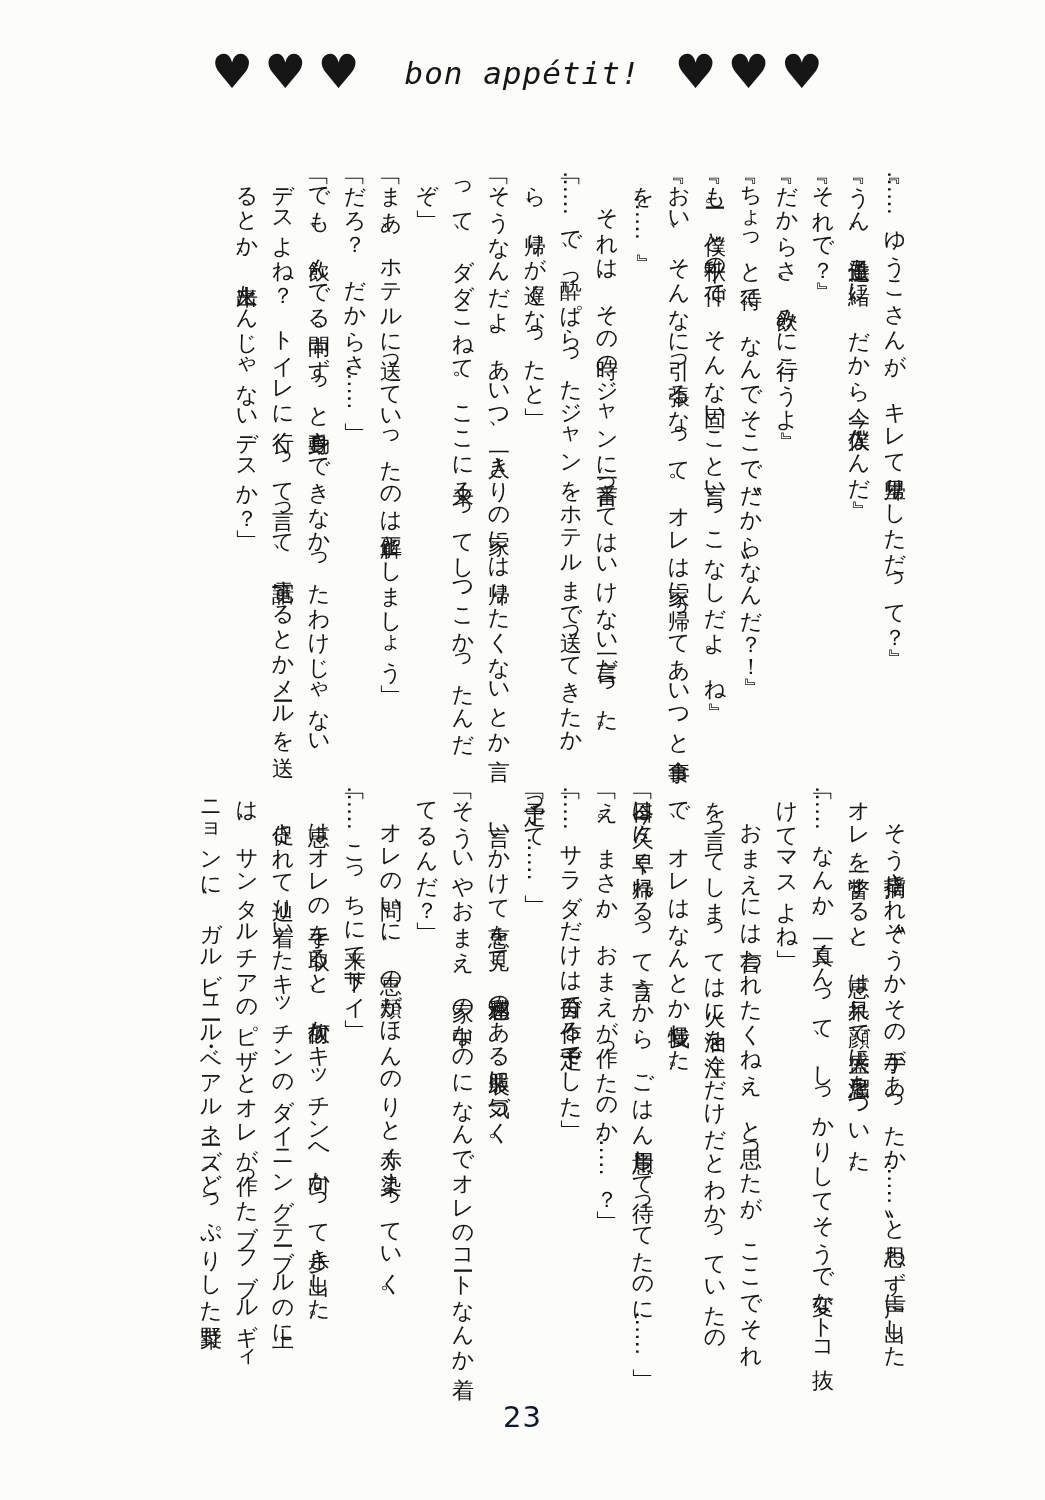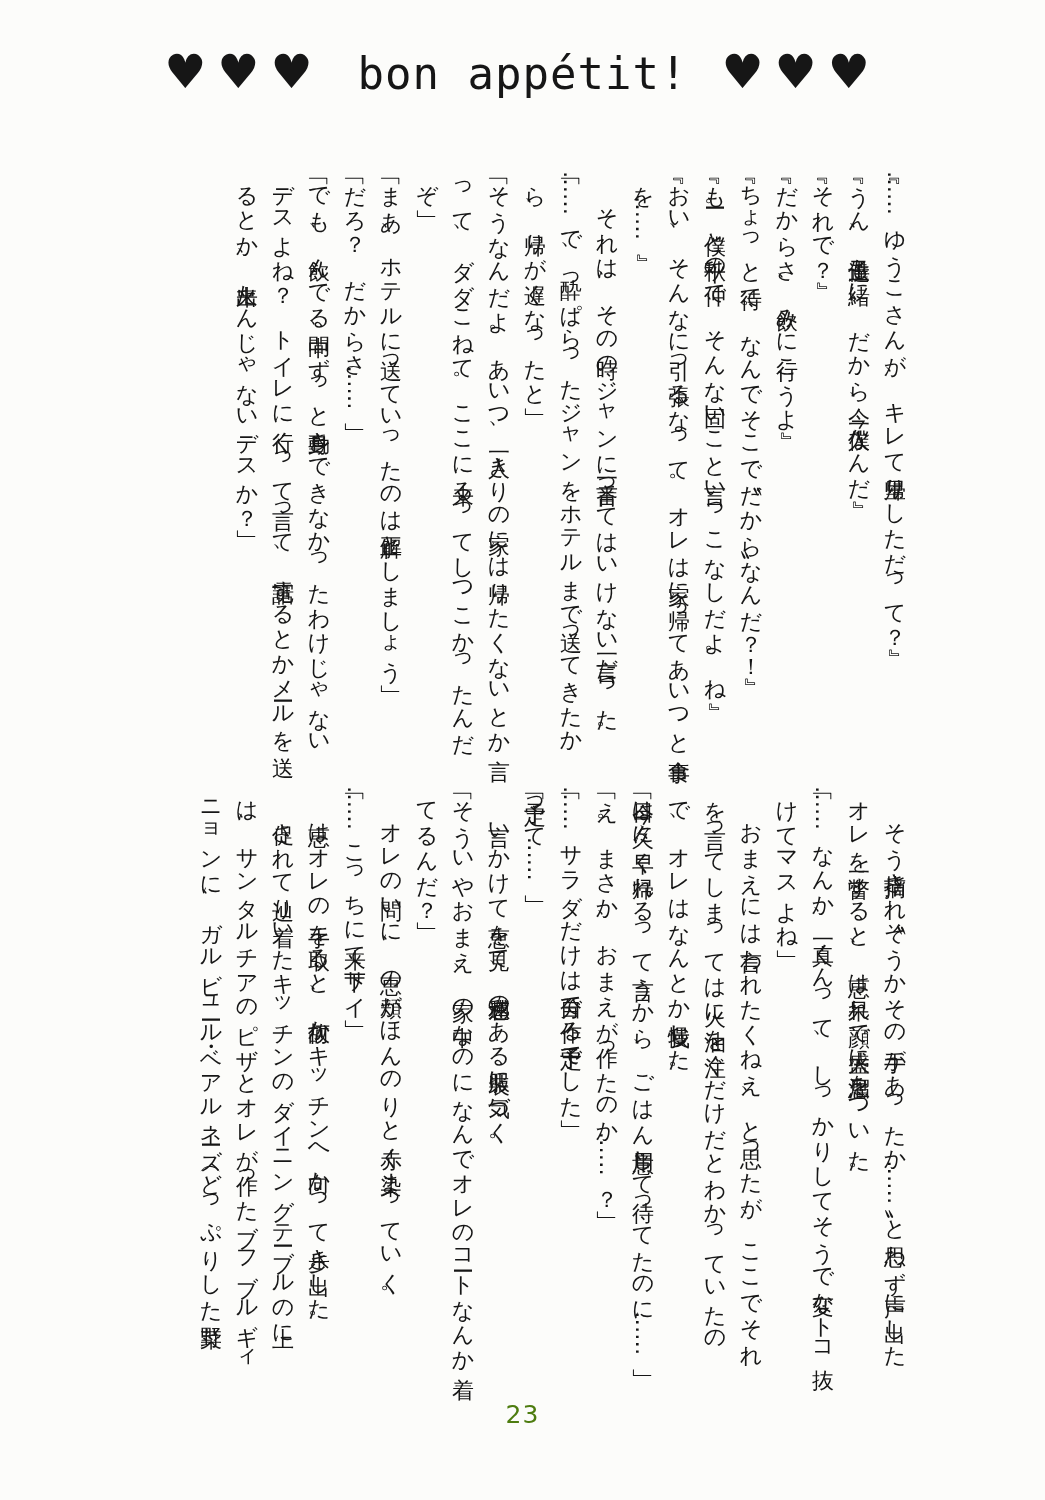--- a/index.html
+++ b/index.html
@@ -21,22 +21,23 @@
     user-select:none;
   }
   .hearts {
     font-size:47px; line-height:1; letter-spacing:11px;
     font-family:"DejaVu Sans", sans-serif;
     transform:translateY(-2px);
   }
   .hearts.right { letter-spacing:11px; }
   .header-title {
     font-family:"DejaVu Sans Mono", monospace;
-    font-size:44px; font-weight:500; letter-spacing:1px;
+    font-size:31px; font-weight:500; letter-spacing:1px;
     line-height:1;
+    font-style:italic;
   }
 
   
   .text-block {
     position:absolute;
     right:132px;
     height:578px;
     writing-mode:vertical-rl;
     text-orientation:mixed;
     font-size:22px;
@@ -48,22 +49,22 @@
   }
   .text-block.top    { top:171px; }
   .text-block.bottom { top:786px; }
   .text-block p { margin:0; padding:0; }
   .text-block p.indent { text-indent:22px; }
 
   
   .page-number {
     position:absolute; top:1400px; left:0; width:100%;
     text-align:center;
-    font-size:25px; letter-spacing:1px;
-    color:#4d7c0f;
+    font-size:29px; letter-spacing:1px;
+    color:#0f172a;
     font-family:"DejaVu Sans", sans-serif;
   }
 </style>
 </head>
 <body>
 
 <div class="page">
 
   <header class="header">
     <span class="hearts left">♥♥♥</span>

